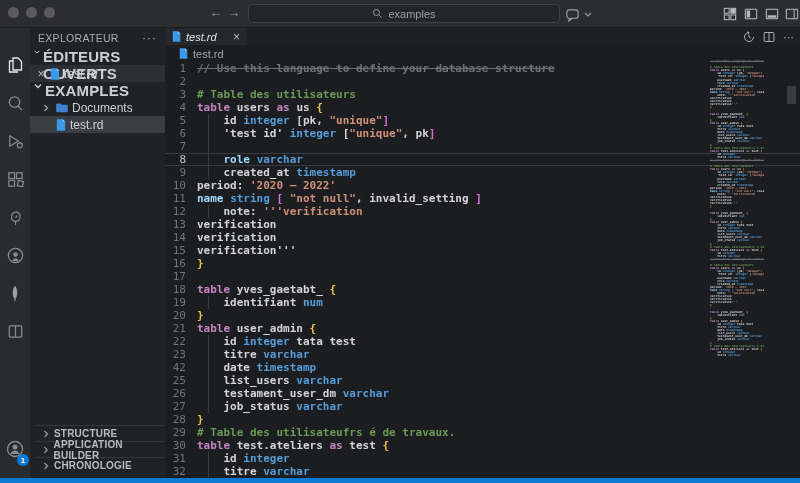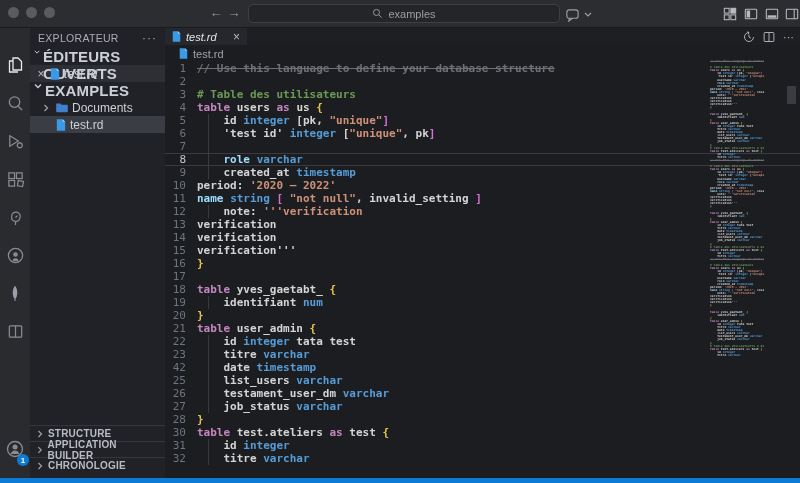--- a/index.html
+++ b/index.html
@@ -30,21 +30,21 @@
   .sb-header .dots { margin-left:auto; color:#a9adb4; font-size:12px; letter-spacing:1px; cursor:pointer; }
   .sect-h { height:17px; display:flex; align-items:flex-start; gap:3px; padding:0 4px; font-size:15px; font-weight:bold;
     color:#ccd0d6; letter-spacing:.2px; cursor:pointer; }
   .srow { height:17px; display:flex; align-items:center; gap:4px; font-size:12px; cursor:pointer; padding-left:6px; }
   .srow.oe { background:#2d2f35; padding-left:6px; }
   .srow.sel { background:#3a3d43; }
   .srow .close { color:#b9bcc1; font-size:12px; width:10px; text-align:center; }
   .srow .chev { width:10px; color:#9a9da2; display:flex; align-items:center; }
   .srow .lbl { color:#cdd1d7; }
   .italic { font-style:italic; }
-  .sb-bottom { position:absolute; left:0; bottom:5px; width:135px; }
+  .sb-bottom { position:absolute; left:6px; bottom:5px; width:135px; }
   .sb-bsect { height:16px; display:flex; align-items:center; gap:4px; padding:0 6px; font-size:10px; font-weight:bold;
     color:#b8bcc2; border-top:1px solid #36373c; cursor:pointer; letter-spacing:.2px; }
 
   
   .editor { position:absolute; top:28px; left:165px; width:635px; height:450px; background:#1c1d21; }
   .tabstrip { position:absolute; top:0; left:0; width:635px; height:17px; background:#1e1f23; }
   .tab { position:absolute; left:0; top:0; height:17px; width:82px; background:#26272c; display:flex; align-items:center;
     gap:5px; padding:0 7px; font-size:11px; color:#e4e6e9; cursor:pointer; }
   .tab .close { margin-left:auto; color:#b5b8bd; font-size:12px; }
   .ed-actions { position:absolute; right:6px; top:1px; height:16px; display:flex; gap:8px; align-items:center; }
@@ -341,20 +341,21 @@
         <div class="line"><span class="num">19</span><span class="guide"></span><span><div><span class="tk-d">    identifiant </span><span class="tk-t">num</span></div></span></div>
         <div class="line"><span class="num">20</span><span><div><span class="tk-b1">}</span></div></span></div>
         <div class="line"><span class="num">21</span><span><div><span class="tk-k">table </span><span class="tk-d">user_admin </span><span class="tk-b1">{</span></div></span></div>
         <div class="line"><span class="num">22</span><span class="guide"></span><span><div><span class="tk-d">    id </span><span class="tk-t">integer </span><span class="tk-d">tata test</span></div></span></div>
         <div class="line"><span class="num">23</span><span class="guide"></span><span><div><span class="tk-d">    titre </span><span class="tk-t">varchar</span></div></span></div>
         <div class="line"><span class="num">42</span><span class="guide"></span><span><div><span class="tk-d">    date </span><span class="tk-t">timestamp</span></div></span></div>
         <div class="line"><span class="num">25</span><span class="guide"></span><span><div><span class="tk-d">    list_users </span><span class="tk-t">varchar</span></div></span></div>
         <div class="line"><span class="num">26</span><span class="guide"></span><span><div><span class="tk-d">    testament_user_dm </span><span class="tk-t">varchar</span></div></span></div>
         <div class="line"><span class="num">27</span><span class="guide"></span><span><div><span class="tk-d">    job_status </span><span class="tk-t">varchar</span></div></span></div>
         <div class="line"><span class="num">28</span><span><div><span class="tk-b1">}</span></div></span></div>
+        <div class="line"><span class="num">29</span><span><div><span class="tk-c"># Table des utilisateufrs é de travaux.</span></div></span></div>
         <div class="line"><span class="num">30</span><span><div><span class="tk-k">table </span><span class="tk-d">test.ateliers </span><span class="tk-k">as </span><span class="tk-d">test </span><span class="tk-b1">{</span></div></span></div>
         <div class="line"><span class="num">31</span><span class="guide"></span><span><div><span class="tk-d">    id </span><span class="tk-t">integer</span></div></span></div>
         <div class="line"><span class="num">32</span><span class="guide"></span><span><div><span class="tk-d">    titre </span><span class="tk-t">varchar</span></div></span></div>
       </div>
 
     <div class="minimap" id="minimap">
         <div class="mline"><div><span class="tk-cs">// Use this language to define your database structure</span></div></div>
         <div class="mline"><div></div></div>
         <div class="mline"><div><span class="tk-c"># Table des utilisateurs</span></div></div>
         <div class="mline"><div><span class="tk-k">table </span><span class="tk-d">users </span><span class="tk-k">as </span><span class="tk-d">us </span><span class="tk-b1">{</span></div></div>

